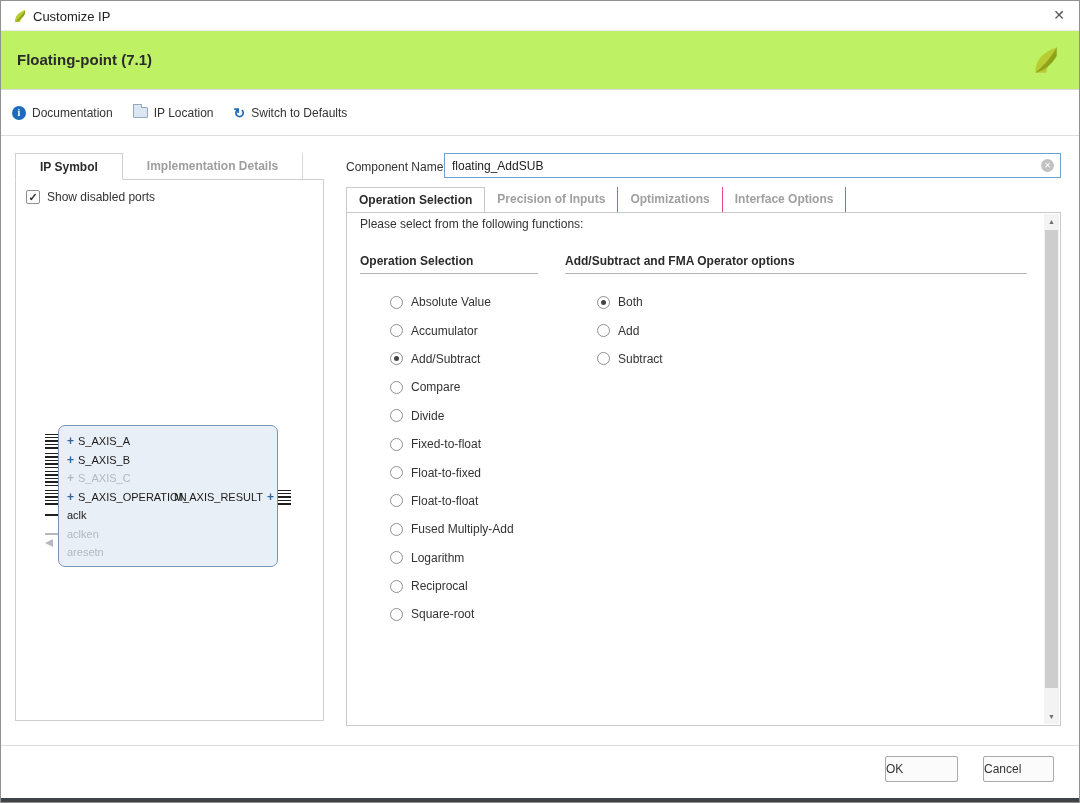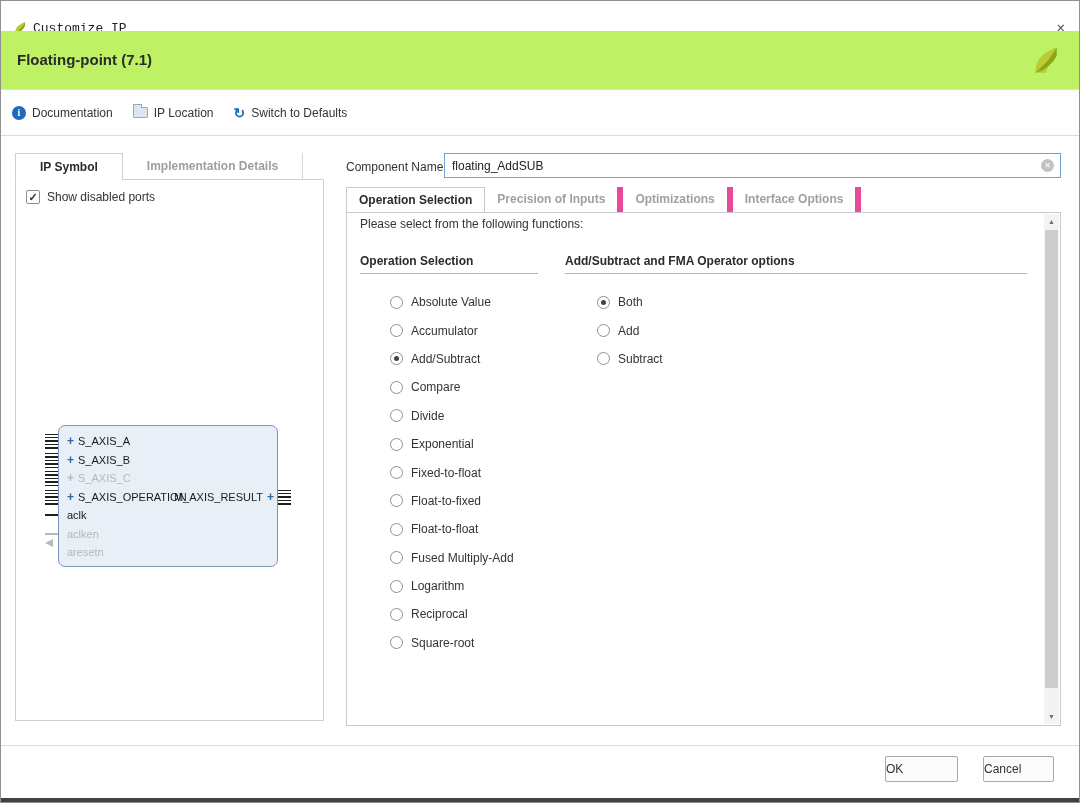--- a/index.html
+++ b/index.html
@@ -1,21 +1,21 @@
 <!DOCTYPE html>
 <html><head>
 <meta charset="utf-8">
 <style>
   * { box-sizing: border-box; margin: 0; padding: 0; }
   html,body { width:1080px; height:803px; }
   body { font-family: "Liberation Sans", sans-serif; font-size:12px; color:#333; background:#fff; }
   .window { position:relative; width:1080px; height:803px; background:#fff; border:1px solid #909090; overflow:hidden; }
 
   
-  .titlebar { position:absolute; left:0; top:12px; width:100%; height:30px; background:#fff; border-bottom:1px solid #e9e9e9;font-family:Liberation Mono, monospace; }
+  .titlebar { position:absolute; left:0; top:0; width:100%; height:30px; background:#fff; border-bottom:1px solid #e9e9e9; }
   .title-icon { position:absolute; left:10px; top:7px; width:16px; height:16px; }
   .title-text { position:absolute; left:32px; top:8px; font-size:13px; color:#222; }
   .close-btn { position:absolute; right:14px; top:6px; font-size:14px; color:#555; cursor:pointer; }
 
   
   .header { position:absolute; left:0; top:30px; width:100%; height:59px; background:#bef264; border-bottom:1px solid #dcdcdc; }
   .header-title { position:absolute; left:16px; top:20px; font-size:15px; font-weight:bold; color:#2b2b2b; }
   .header-logo { position:absolute; right:18px; top:12px; width:34px; height:34px; }
 
   
@@ -49,21 +49,21 @@
   .tri-stub { position:absolute; left:-14px; width:0; height:0; border-top:4px solid transparent; border-bottom:4px solid transparent; border-right:8px solid #b3b9bf; }
   .s0{top:8px;} .s1{top:26.5px;} .s2{top:45px;} .s3{top:63.5px;}
   .s4{top:88px;} .s5{top:106.5px;} .s6{top:113px;}
 
   
   .cn-label { position:absolute; left:345px; top:159px; color:#333; }
   .cn-input { position:absolute; left:443px; top:152px; width:617px; height:25px; border:1px solid #6ea1d4; background:#fff; font:12px "Liberation Sans",sans-serif; color:#222; padding:0 24px 0 7px; outline:none; }
   .cn-clear { position:absolute; left:1040px; top:158px; width:13px; height:13px; border-radius:50%; background:#c2c2c2; color:#fff; font-size:8px; display:flex; align-items:center; justify-content:center; cursor:pointer; }
 
   .cfg-tabbar { position:absolute; left:345px; top:186px; height:25px; display:flex; }
-  .cfg-tab { padding:0 12px; line-height:24px; font-weight:bold; color:#a0a0a0; border-right:6px solid #ec4899; cursor:pointer; }
+  .cfg-tab { padding:0 12px; line-height:24px; font-weight:bold; color:#a0a0a0; border-right:1px solid #ec4899; cursor:pointer; }
   .cfg-tab.active { color:#2b2b2b; background:#fff; border:1px solid #c9c9c9; border-bottom:none; position:relative; z-index:2; }
 
   .content-panel { position:absolute; left:345px; top:211px; width:715px; height:514px; border:1px solid #c9c9c9; background:#fff; }
   .prompt { position:absolute; left:13px; top:4px; color:#333; }
   .grp-title { position:absolute; top:41px; font-weight:bold; color:#2b2b2b; }
   .grp-title.op { left:13px; }
   .grp-title.as { left:218px; }
   .grp-rule { position:absolute; top:60px; height:1px; background:#b5b5b5; }
   .grp-rule.op { left:13px; width:178px; }
   .grp-rule.as { left:218px; width:462px; }
@@ -216,24 +216,20 @@
       <div class="radio-row">
           <span class="radio"></span>
           <span class="radio-label">Compare</span>
         </div>
       <div class="radio-row">
           <span class="radio"></span>
           <span class="radio-label">Divide</span>
         </div>
       <div class="radio-row">
           <span class="radio"></span>
-          <span class="radio-label">Exponential</span>
-        </div>
-      <div class="radio-row">
-          <span class="radio"></span>
           <span class="radio-label">Fixed-to-float</span>
         </div>
       <div class="radio-row">
           <span class="radio"></span>
           <span class="radio-label">Float-to-fixed</span>
         </div>
       <div class="radio-row">
           <span class="radio"></span>
           <span class="radio-label">Float-to-float</span>
         </div>

